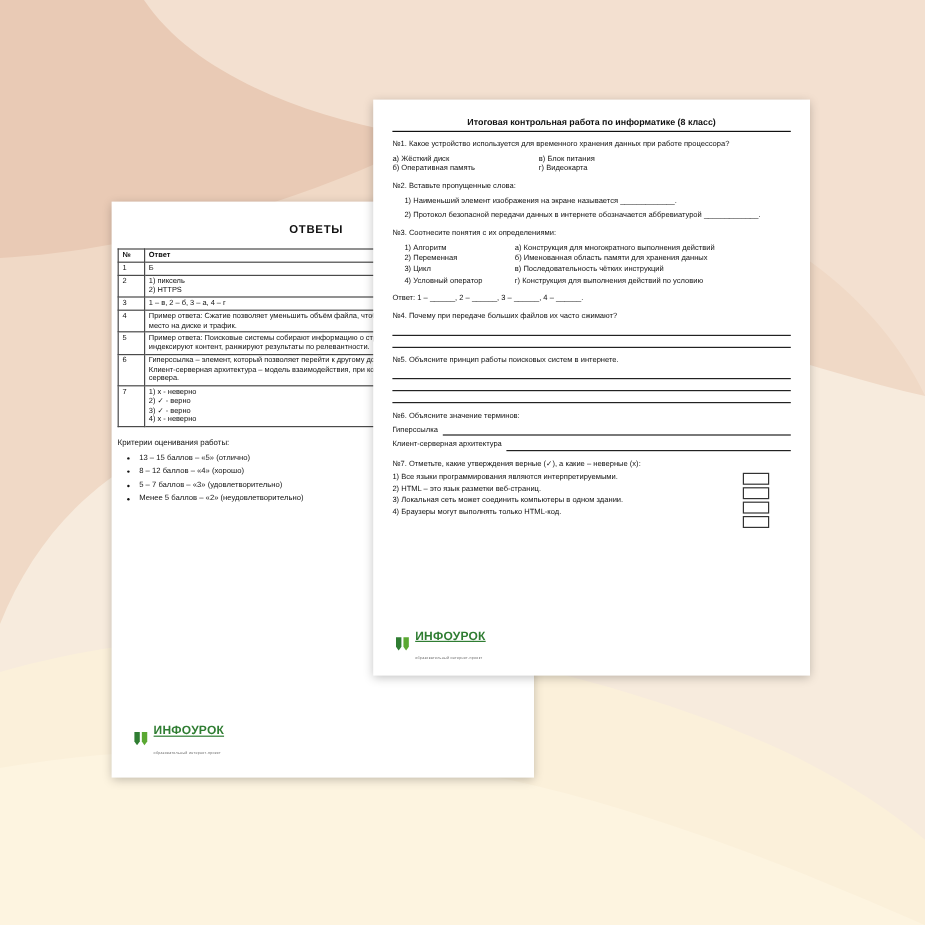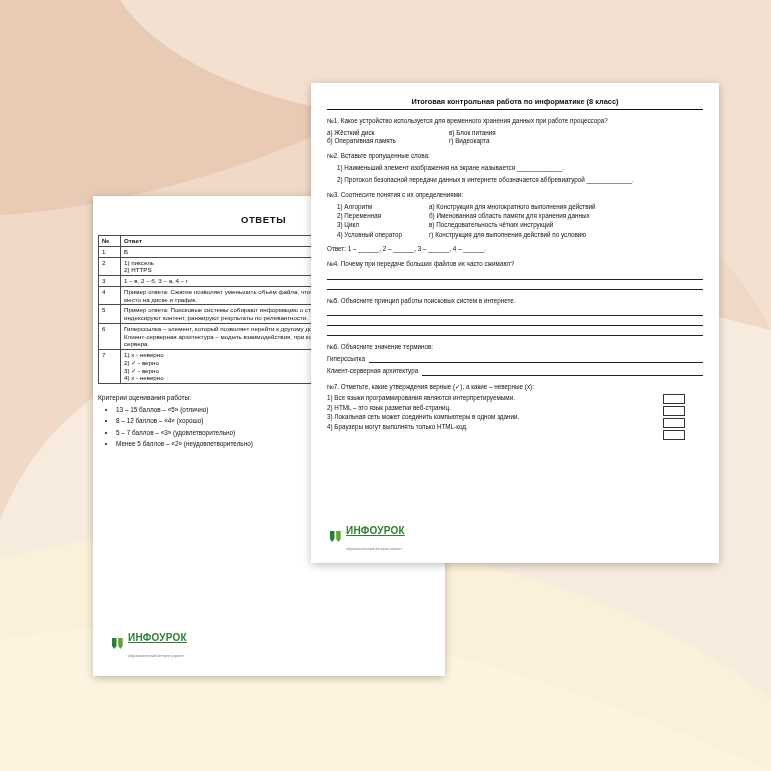--- a/index.html
+++ b/index.html
@@ -23,21 +23,21 @@
   .sheet {
     position: absolute;
     background: #ffffff;
     box-shadow: 0 2px 8px rgba(0,0,0,0.25);
     box-sizing: border-box;
     overflow: hidden;
   }
   
   #sheet-answers {
     left: 93px;
-    top: 196px;
+    top: 168px;
     width: 352px;
     height: 480px;
     padding: 14px 16px 10px 5px;
   }
   #sheet-answers .doc-title {
     text-align: center;
     font-weight: bold;
     font-size: 9.5px;
     letter-spacing: 0.6px;
     margin: 4px 0 10px 0;
@@ -72,21 +72,21 @@
     padding-left: 18px;
     font-size: 6.4px;
     color: #111;
   }
   ul.crit li { margin-bottom: 3px; line-height: 1.3; }
 
   
   #sheet-test {
     left: 311px;
     top: 83px;
-    width: 408px;
+    width: 364px;
     height: 480px;
     padding: 12px 16px 8px 16px;
   }
   #sheet-test .doc-title {
     text-align: center;
     font-weight: bold;
     font-size: 7.4px;
     margin: 2px 0 7px 0;
     color: #111;
     border-bottom: 1px solid #111;

